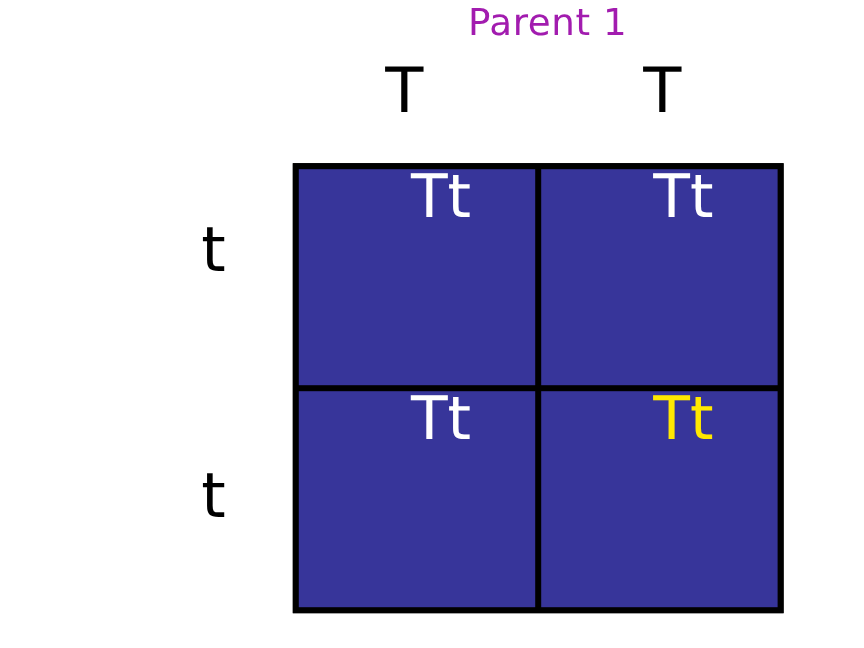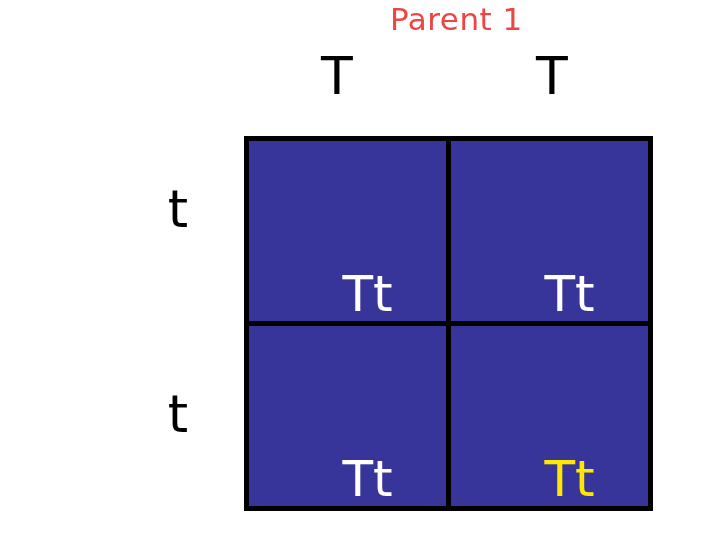--- a/index.html
+++ b/index.html
@@ -16,21 +16,21 @@
   #canvas {
     position: relative;
     width: 720px;
     height: 540px;
     background: #ffffff;
   }
 
   
   .lbl {
     position: absolute;
-    color: #ef4444;
+    color: #a21caf;
     font-family: "DejaVu Sans", sans-serif;
     white-space: nowrap;
     line-height: 1;
     user-select: none;
   }
   #parent1-title {
     left: 390px;
     top: 4px;
     font-size: 31px;
     letter-spacing: 0.5px;
@@ -81,21 +81,21 @@
     grid-template-columns: 1fr 1fr;
     grid-template-rows: 1fr 1fr;
     background: #000000;
     gap: 5px;
     border: 5px solid #000000;
     box-sizing: border-box;
   }
   .cell {
     position: relative;
     display: flex;
-    align-items: flex-end;
+    align-items: flex-start;
     justify-content: center;
     background: #37359A;
     overflow: hidden;
     padding-left: 40px;
   }
   .cell-text {
     font-size: 50px;
     font-weight: 400;
     line-height: 1;
     letter-spacing: 0px;

